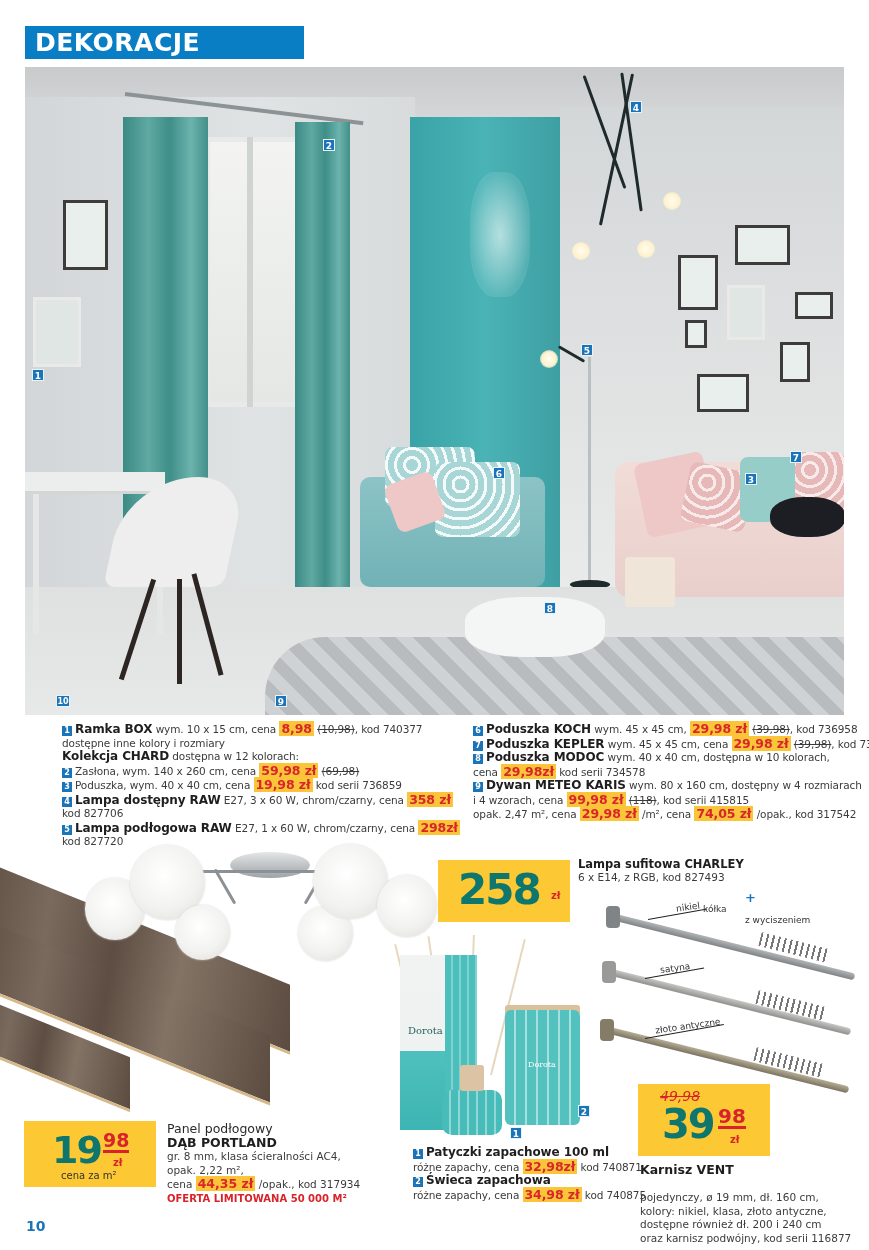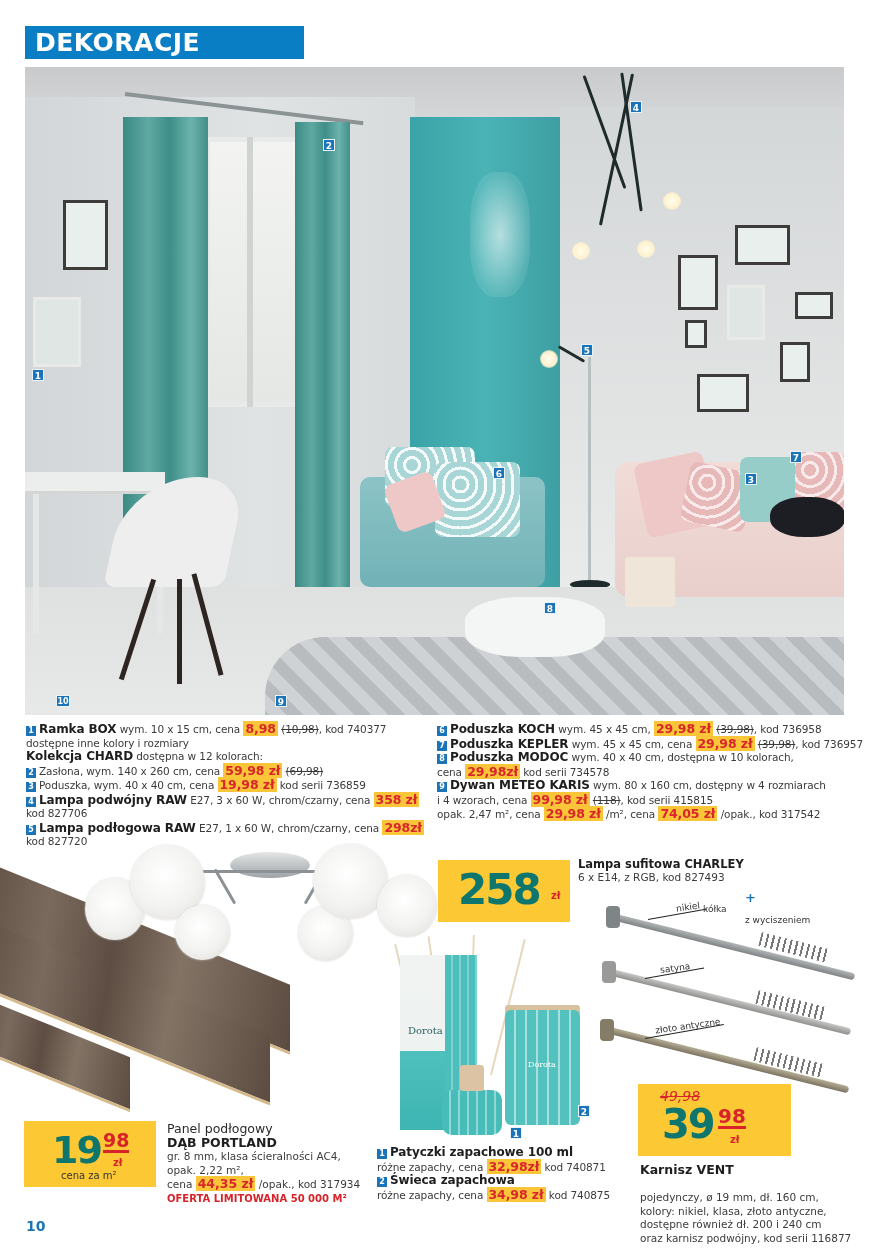--- a/index.html
+++ b/index.html
@@ -64,21 +64,21 @@
     background: radial-gradient(ellipse, rgba(255,255,255,0.6) 0%, rgba(255,255,255,0.1) 70%); border-radius: 40%; }
 
   .marker {
     position: absolute; width: 12px; height: 12px; background: #1b73b8; color: #fff;
     font-size: 9px; font-weight: bold; line-height: 12px; text-align: center;
     font-family: "DejaVu Sans", sans-serif; border: 1px solid #e7f2f9;
   }
   .marker.wide { width: 14px; font-size: 8px; }
 
   
-  .listing { position: absolute; font-size: 10.5px; line-height: 13.5px; color: #3b3b3b; letter-spacing: -0.1px; }
+  .listing { position: absolute; font-size: 10.5px; line-height: 13.5px; color: #3b3b3b; letter-spacing: -0.1px; margin-left: 36px; }
   .listing .row { white-space: nowrap; }
   .listing .num { display: inline-block; width: 10px; height: 10px; background: #1b73b8; color: #fff;
     font-size: 8px; line-height: 10px; text-align: center; font-weight: bold; vertical-align: 0px; margin-right: 3px; }
   .listing .num.wide { width: 12px; font-size: 7px; }
   .listing b { color: #1e1e1e; font-size: 12px; }
   .price { background: #fbc53a; color: #d8262b; font-weight: bold; font-size: 12.5px; padding: 0 2px; }
   .old { text-decoration: line-through; }
 
   
   .flooring { position: absolute; left: 0; top: 900px; width: 290px; height: 200px; }
@@ -214,21 +214,21 @@
     <span class="num">2</span><span>Zasłona, wym. 140 x 260 cm, cena</span>
     <span class="price">59,98 zł</span>
     <span class="old">(69,98)</span>
   </div>
   <div class="row">
     <span class="num">3</span><span>Poduszka, wym. 40 x 40 cm, cena</span>
     <span class="price">19,98 zł</span>
     <span>kod serii 736859</span>
   </div>
   <div class="row">
-    <span class="num">4</span><b>Lampa podwójny RAW</b>
+    <span class="num">4</span><b>Lampa dostępny RAW</b>
     <span>E27, 3 x 60 W, chrom/czarny, cena</span>
     <span class="price">358 zł</span>
   </div>
   <div class="row">kod 827706</div>
   <div class="row">
     <span class="num">5</span><b>Lampa podłogowa RAW</b>
     <span>E27, 1 x 60 W, chrom/czarny, cena</span>
     <span class="price">298zł</span>
   </div>
   <div class="row">kod 827720</div>
@@ -316,21 +316,21 @@
   <span class="rod-label" style="left:660px;top:963px;transform:rotate(-8deg);">satyna</span>
   <div class="rod-arrow" style="left:645px;top:978px;width:60px;transform:rotate(-10deg);"></div>
   <span class="rod-label" style="left:655px;top:1021px;transform:rotate(-8deg);">złoto antyczne</span>
   <div class="rod-arrow" style="left:645px;top:1038px;width:80px;transform:rotate(-10deg);"></div>
 
   <span class="plus" style="left:745px;top:890px;">+</span>
   <span class="rod-label" style="left:703px;top:904px;">kółka</span>
   <span class="rod-label" style="left:745px;top:915px;">z wyciszeniem</span>
 </div>
 
-<div class="price-tag" style="left:638px;top:1084px;width:153px;height:72px;">
+<div class="price-tag" style="left:638px;top:1084px;width:132px;height:72px;">
   <span class="old" style="position:absolute;left:22px;top:4px;color:#d8232a;font-size:14px;font-style:italic;">49,98</span>
   <span class="price-big" style="left:24px;top:18px;font-size:40px;line-height:44px;">39</span>
   <span class="price-sup" style="left:80px;top:22px;font-size:20px;">98</span>
   <span class="price-cur" style="left:92px;top:50px;">zł</span>
 </div>
 <div class="product-title" style="left:640px;top:1163px;">Karnisz VENT</div>
 <div class="product-desc" style="left:640px;top:1178px;margin-top:13px;">
   <div>pojedynczy, ø 19 mm, dł. 160 cm,</div>
   <div>kolory: nikiel, klasa, złoto antyczne,</div>
   <div>dostępne również dł. 200 i 240 cm</div>

